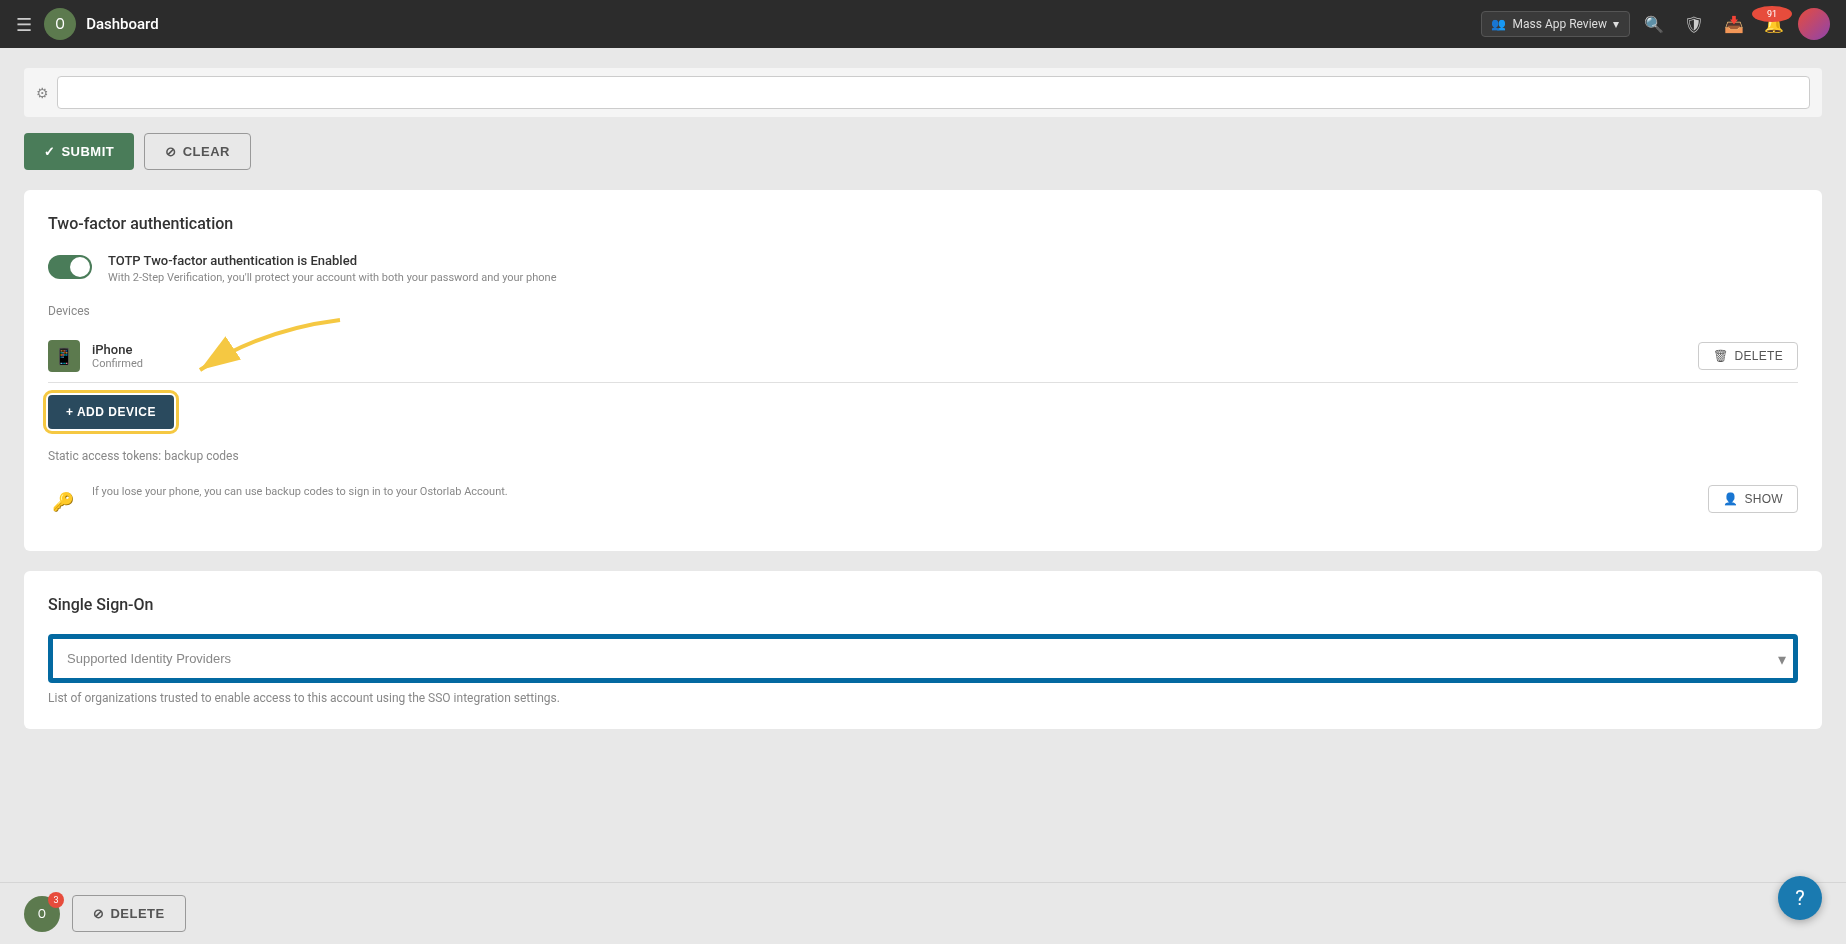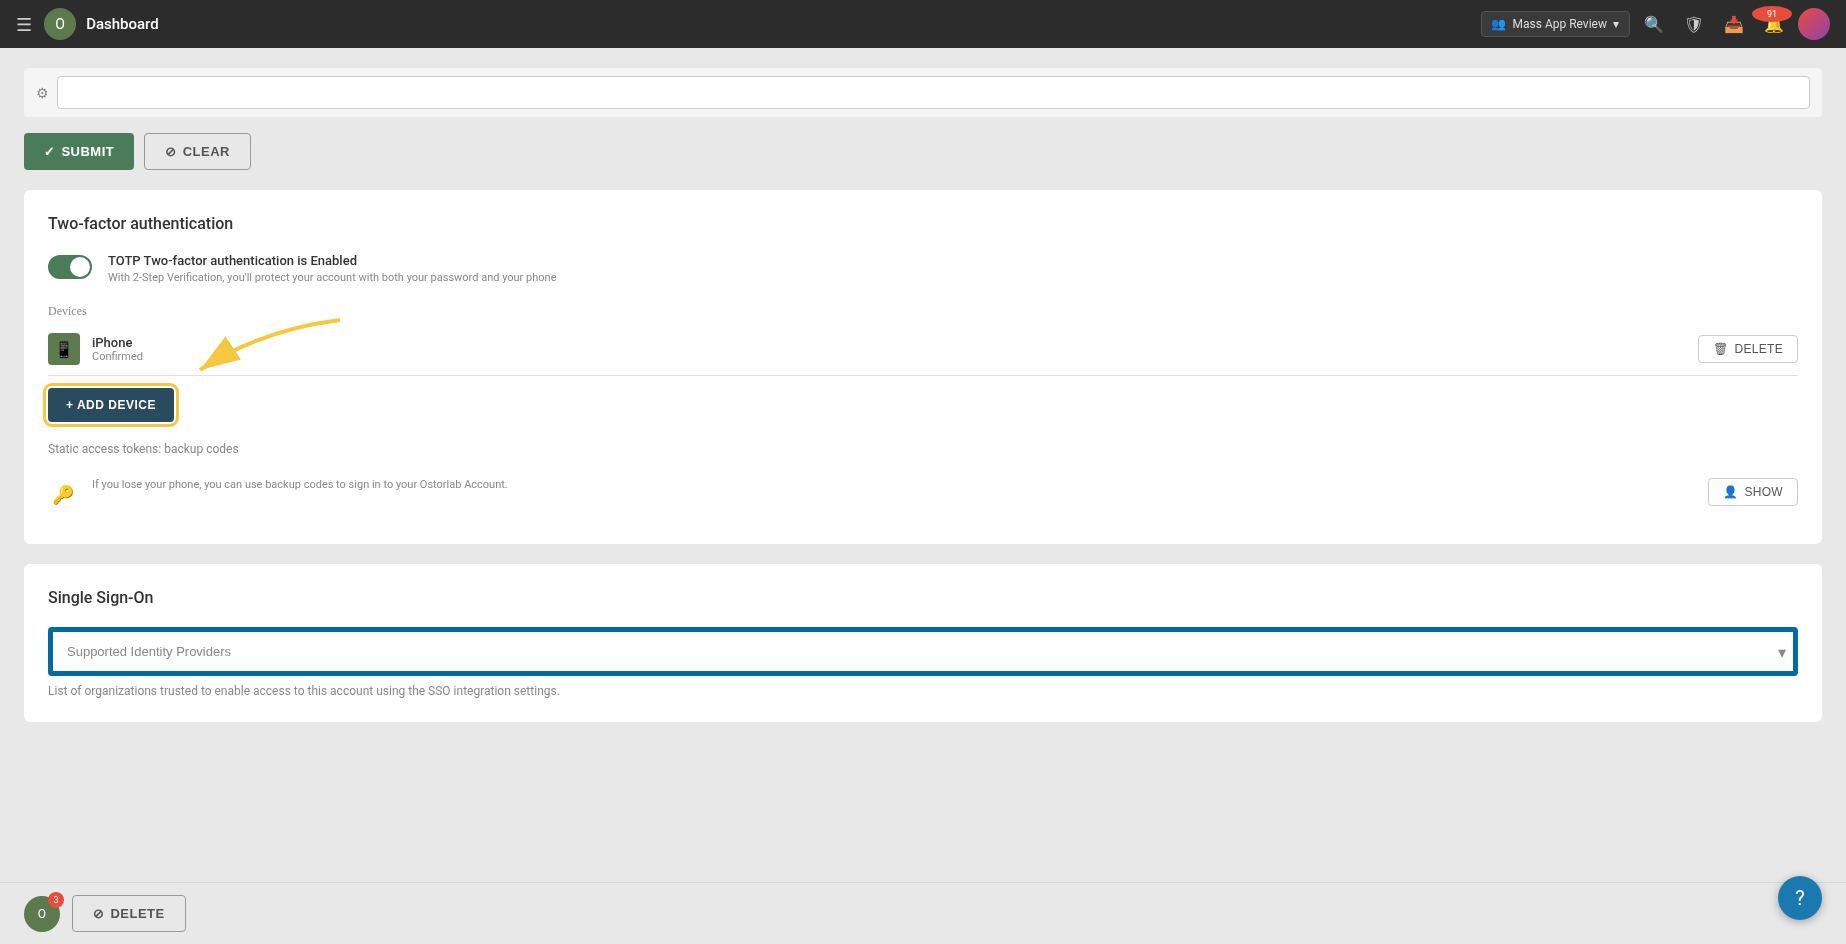--- a/index.html
+++ b/index.html
@@ -221,22 +221,21 @@
     }
     .toggle-text-desc {
       font-size: 11px;
       color: #888;
     }
 
     
     .devices-label {
       font-size: 12px;
       color: #888;
-      margin-bottom: 4px;
-      font-family: Liberation Serif, serif;
+      margin-bottom: 12px;
     }
     .device-row {
       display: flex;
       align-items: center;
       padding: 10px 0;
       border-bottom: 1px solid #e0e0e0;
       margin-bottom: 12px;
     }
     .device-icon {
       width: 32px;

